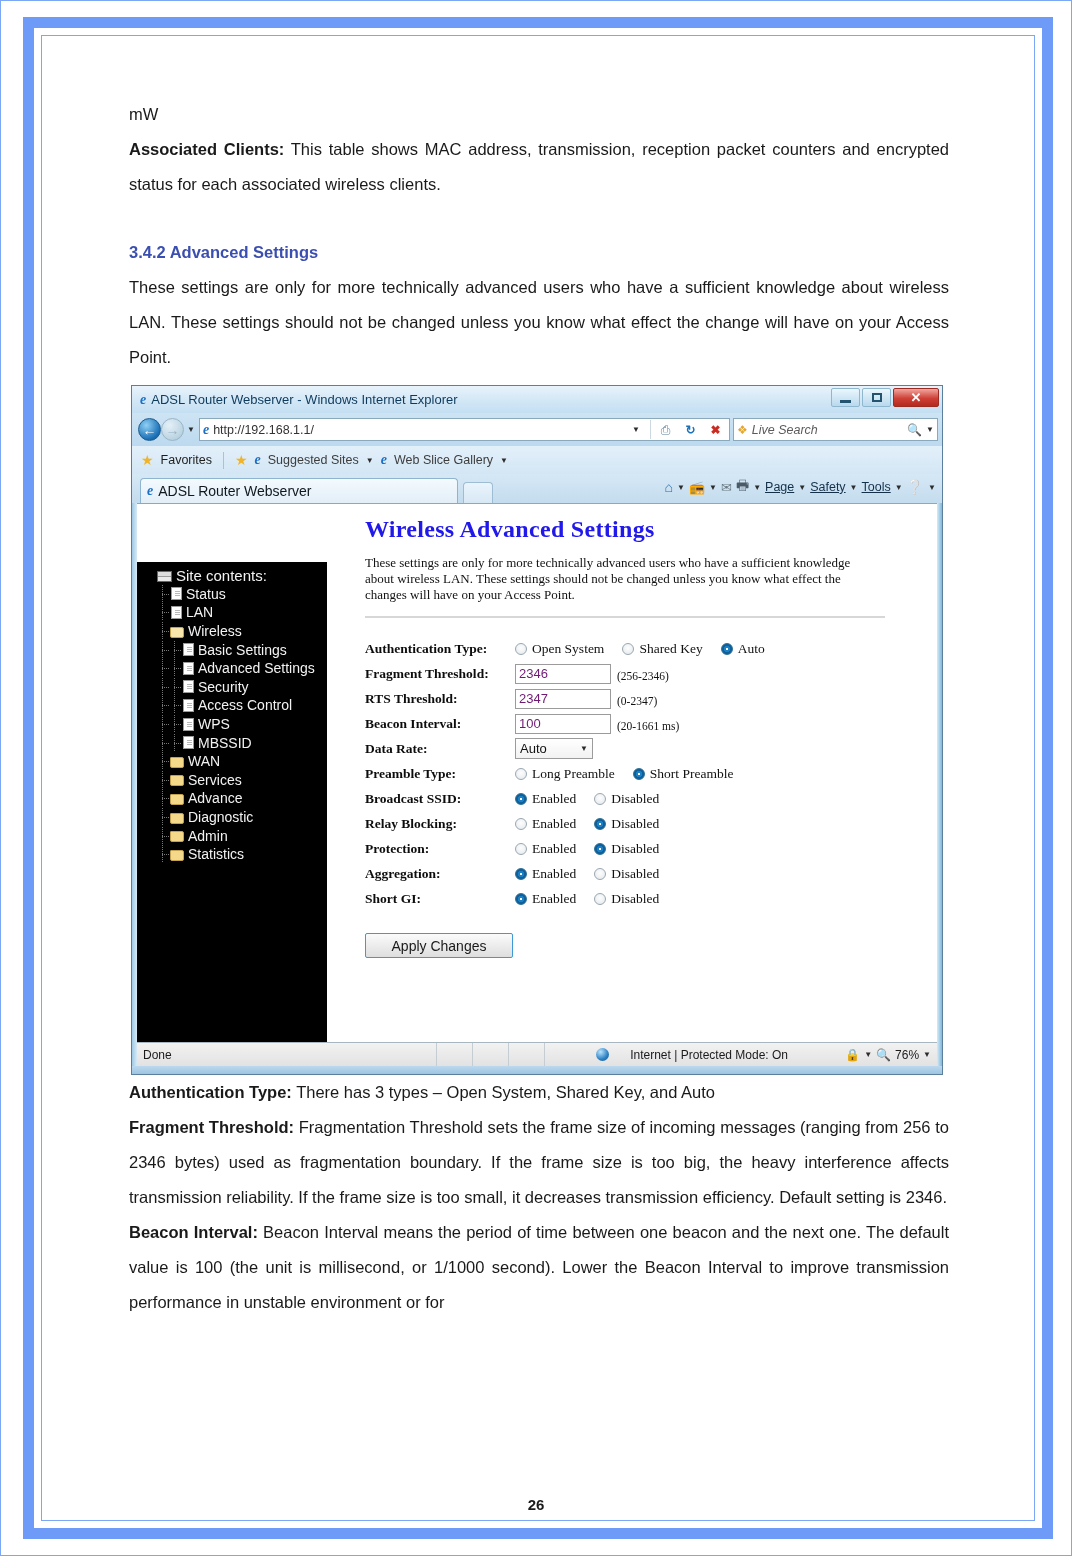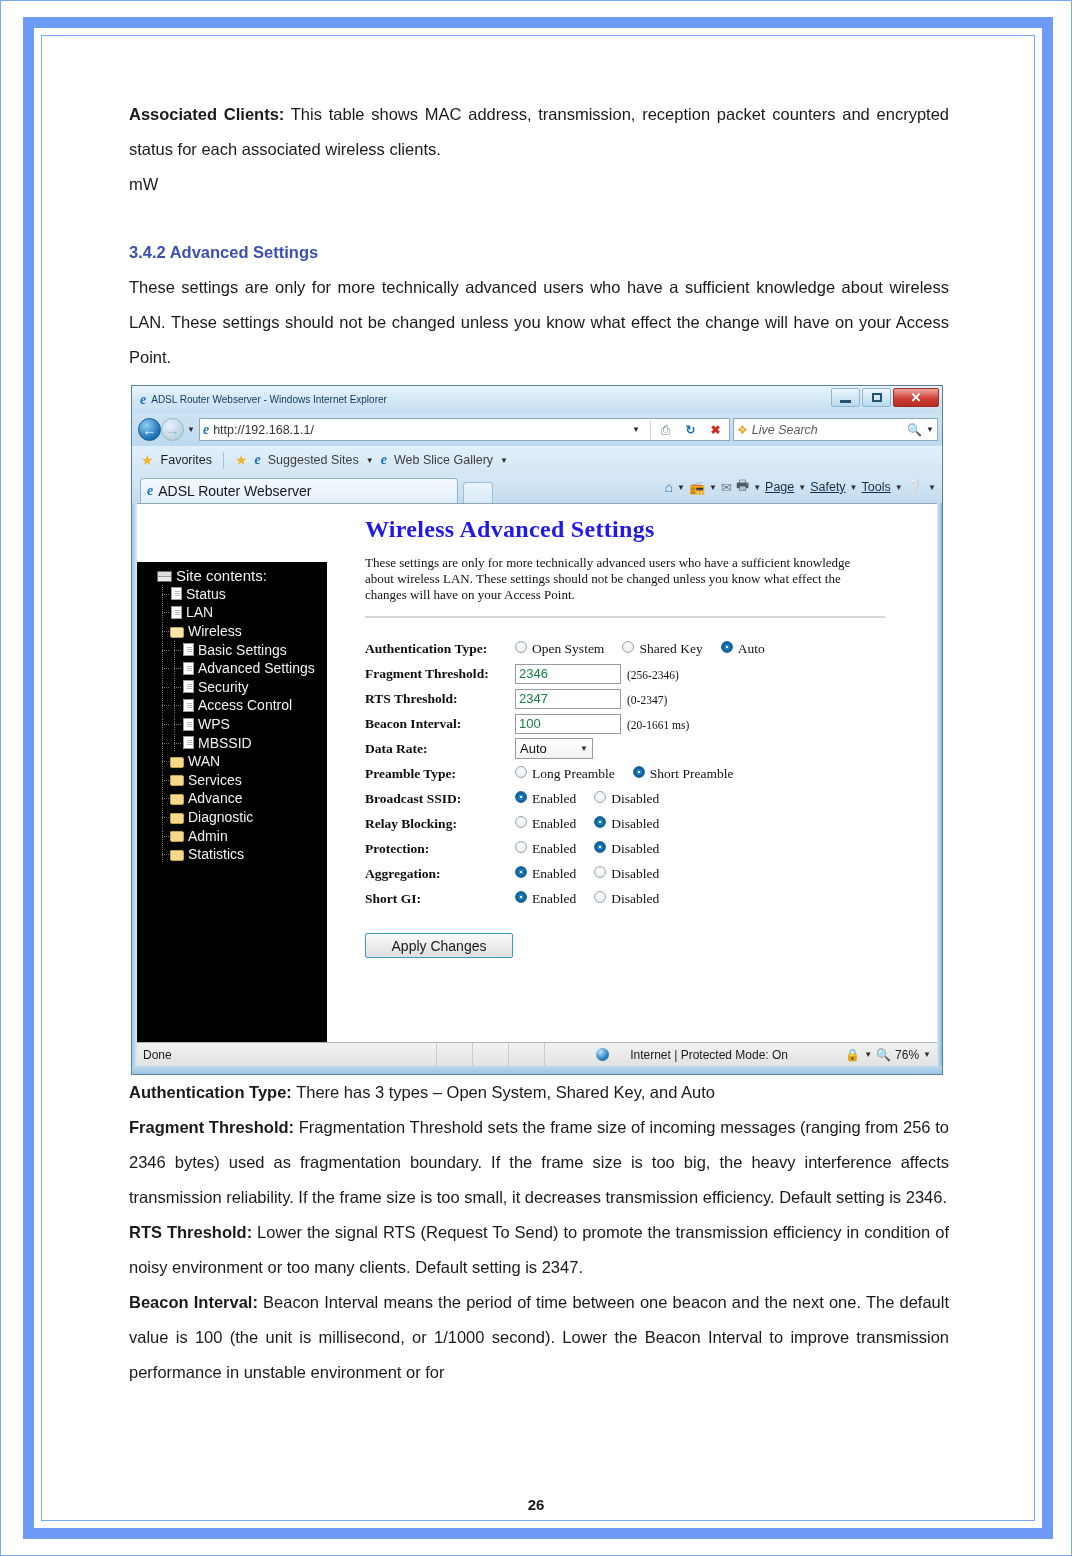--- a/index.html
+++ b/index.html
@@ -74,21 +74,21 @@
   .br-frame-r { right: 0; background: linear-gradient(270deg,#7fb9dd,#d6eaf7); }
 
   
   .br-titlebar {
     position: absolute; left: 0; top: 0; width: 812px; height: 27px;
     display: flex; align-items: center;
     padding-left: 8px;
     background: linear-gradient(180deg,#e8f3fb 0%,#d2e7f6 55%,#c4dff2 100%);
   }
   .br-title-text {
-    font-size: 10px; color: #0e3a5c; margin-left: 5px;
+    font-size: 13px; color: #0e3a5c; margin-left: 5px;
     white-space: nowrap;
   }
   .winbtns { position: absolute; right: 5px; top: 2px; display: flex; gap: 2px; }
   .winbtn {
     width: 29px; height: 19px; border: 1px solid #8fb8cf; border-radius: 2px;
     background: linear-gradient(180deg,#eaf6fd,#b9d9ee);
     display: flex; align-items: center; justify-content: center;
     font-size: 11px; color: #22506e;
   }
   .winbtn.close {
@@ -220,39 +220,39 @@
     line-height: 16px; margin-top: 12px; width: 510px;
   }
   .rtr-rule { height: 2px; background: #d7d7d7; width: 520px; margin-top: 13px; }
 
   .frm { margin-top: 18px; }
   .frm-row { display: flex; align-items: center; min-height: 25px; }
   .frm-lbl {
     font-family: "Liberation Serif", serif; font-weight: bold; font-size: 13.5px;
     color: #0d0d0d; width: 150px; flex: none;
   }
-  .frm-val { display: flex; align-items: flex-start; gap: 0; }
+  .frm-val { display: flex; align-items: center; gap: 0; }
   .radio {
     width: 12px; height: 12px; border-radius: 50%; flex: none;
     border: 1px solid #9aa7b1;
     background: radial-gradient(circle at 50% 40%,#fdfdfd,#e3e8ec);
     margin-right: 5px;
   }
   .radio.on {
     border: 1px solid #2b6f96;
     background:
       radial-gradient(circle at 50% 50%, #ffffff 0 18%, #1b7fc4 20% 46%, #0f5f9b 47% 100%);
   }
   .radio-lbl {
     font-family: "Liberation Serif", serif; font-size: 13.5px; color: #111;
     margin-right: 18px; white-space: nowrap;
   }
   .txtin {
-    width: 106px; height: 20px; border: 1px solid #9b9b9b; background: #fff;
-    font-family: "Liberation Sans", sans-serif; font-size: 13px; color: #15803d;
+    width: 96px; height: 20px; border: 1px solid #9b9b9b; background: #fff;
+    font-family: "Liberation Sans", sans-serif; font-size: 13px; color: #701a75;
     padding: 0 3px; display: flex; align-items: center;
   }
   .hint {
     font-family: "Liberation Serif", serif; font-size: 11.5px; color: #111;
     margin-left: 6px; padding-top: 5px;
   }
   .selbox {
     width: 78px; height: 21px; border: 1px solid #9b9b9b;
     background: linear-gradient(180deg,#ffffff,#f2f2f2);
     display: flex; align-items: center; justify-content: space-between;
@@ -299,23 +299,23 @@
 </head>
 <body>
 
 <div class="page-outer">
   <div class="page-blue-band"></div>
   <div class="page-white-gap"></div>
   <div class="page-inner-rule"></div>
 
   <div class="page-body">
 
+    <div class="doc-p nojust">mW</div>
+
     <div class="doc-p"><b>Associated Clients:</b><span> This table shows MAC address, transmission, reception packet counters and encrypted status for each associated wireless clients.</span></div>
-
-    <div class="doc-p nojust">mW</div>
 
     <div class="doc-h">3.4.2 Advanced Settings</div>
 
     <div class="doc-p">These settings are only for more technically advanced users who have a sufficient knowledge about wireless LAN. These settings should not be changed unless you know what effect the change will have on your Access Point.</div>
 
     <div class="browser">
       <div class="br-frame-l"></div>
       <div class="br-frame-r"></div>
 
       <div class="br-titlebar">
@@ -616,18 +616,17 @@
           <span style="color:#2a7ec0">🔍</span>
           <span>76%</span>
           <span class="tri">▼</span>
         </div>
       </div>
       <div class="br-bottomedge"></div>
     </div>
 
     <div class="doc-p"><b>Authentication Type:</b><span> There has 3 types – Open System, Shared Key, and Auto</span></div>
     <div class="doc-p"><b>Fragment Threshold:</b><span> Fragmentation Threshold sets the frame size of incoming messages (ranging from 256 to 2346 bytes) used as fragmentation boundary. If the frame size is too big, the heavy interference affects transmission reliability. If the frame size is too small, it decreases transmission efficiency. Default setting is 2346.</span></div>
-    <div class="doc-p"><b>RTS Threshold:</b><span> Lower the signal RTS (Request To Send) to promote the transmission efficiency in condition of noisy environment or too many clients. Default setting is 2347.</span></div>
     <div class="doc-p"><b>Beacon Interval:</b><span> Beacon Interval means the period of time between one beacon and the next one. The default value is 100 (the unit is millisecond, or 1/1000 second). Lower the Beacon Interval to improve transmission performance in unstable environment or for</span></div>
   </div>
 
   <div class="page-num">26</div>
 </div>
 
 </body></html>

